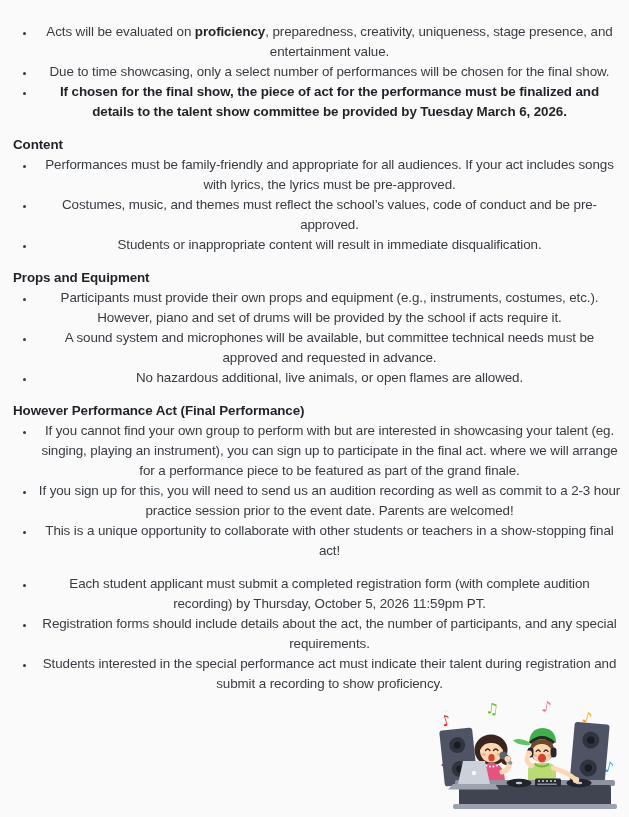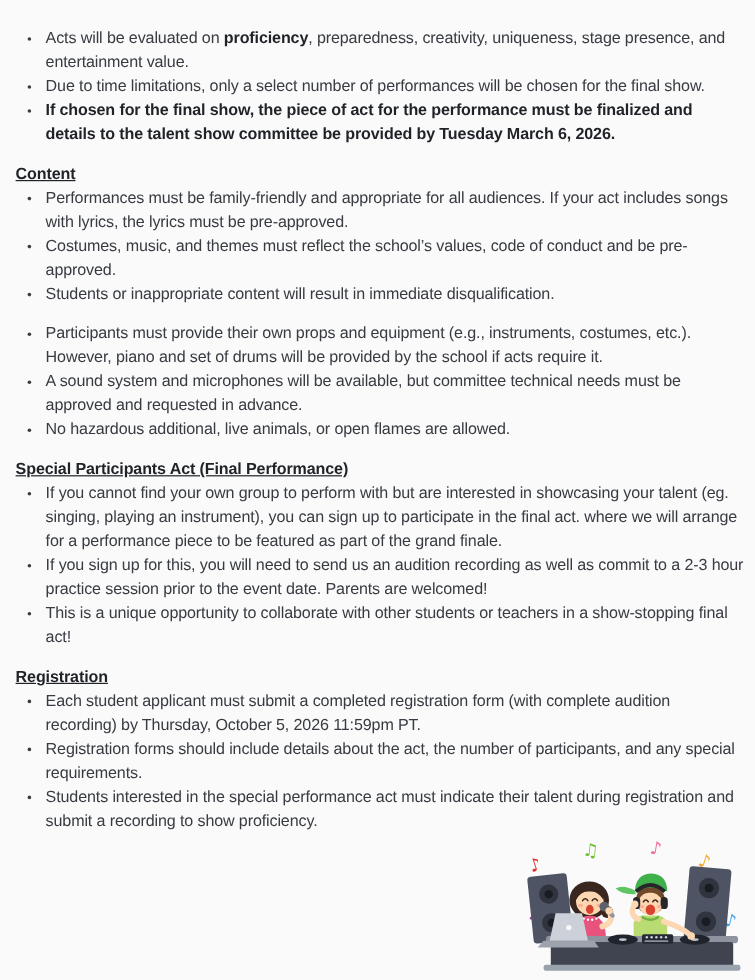--- a/index.html
+++ b/index.html
@@ -9,70 +9,70 @@
     font-family:"Liberation Sans","DejaVu Sans",sans-serif;
   }
   .doc{
     position:absolute;top:22px;left:13px;right:8px;
     font-size:13.4px;line-height:20px;letter-spacing:-0.1px;color:#383c42;
   }
   section{margin:0 0 0 0;padding-top:13px;}
   section:first-child{padding-top:0;}
   h3{
     font-size:13.4px;line-height:20px;margin:0;padding:0;
-    font-weight:bold;color:var(--strong,#1f2227);text-decoration:underline;
+    font-weight:bold;color:var(--strong,#1f2227);
   }
-  ul{margin:0;padding:0 0 0 23px;list-style:disc;}
+  ul{margin:0;padding:0 0 0 23px;list-style:disc;text-align:center;}
   li{margin:0;padding-left:2px;}
   li::marker{color:#383c42;font-size:11px;}
   .b{font-weight:bold;color:var(--strong,#1f2227);}
   .illustration{
     position:absolute;right:8px;bottom:4px;width:192px;height:120px;
   }
   .note{
     font-family:"DejaVu Sans",sans-serif;font-size:15px;font-weight:bold;
   }
 </style>
 </head>
 <body style="background: rgb(250, 250, 250);">
 
 <main class="doc" style="color: rgb(56, 60, 66);">
   <div id="sections">
       <section>
         <ul>
           <li><span>Acts will be evaluated on </span><span class="b">proficiency</span><span>, preparedness, creativity, uniqueness, stage presence, and entertainment value.</span></li>
-          <li><span>Due to time limitations, only a select number of performances will be chosen for the final show.</span></li>
+          <li><span>Due to time showcasing, only a select number of performances will be chosen for the final show.</span></li>
           <li><span class="b">If chosen for the final show, the piece of act for the performance must be finalized and details to the talent show committee be provided by Tuesday March 6, 2026.</span></li>
         </ul>
       </section>
       <section>
         <h3>Content</h3>
         <ul>
           <li><span>Performances must be family-friendly and appropriate for all audiences. If your act includes songs with lyrics, the lyrics must be pre-approved.</span></li>
           <li><span>Costumes, music, and themes must reflect the school’s values, code of conduct and be pre-approved.</span></li>
           <li><span>Students or inappropriate content will result in immediate disqualification.</span></li>
         </ul>
       </section>
       <section>
+        <h3>Props and Equipment</h3>
         <ul>
           <li><span>Participants must provide their own props and equipment (e.g., instruments, costumes, etc.). However, piano and set of drums will be provided by the school if acts require it.</span></li>
           <li><span>A sound system and microphones will be available, but committee technical needs must be approved and requested in advance.</span></li>
           <li><span>No hazardous additional, live animals, or open flames are allowed.</span></li>
         </ul>
       </section>
       <section>
-        <h3>Special Participants Act (Final Performance)</h3>
+        <h3>However Performance Act (Final Performance)</h3>
         <ul>
           <li><span>If you cannot find your own group to perform with but are interested in showcasing your talent (eg. singing, playing an instrument), you can sign up to participate in the final act. where we will arrange for a performance piece to be featured as part of the grand finale.</span></li>
           <li><span>If you sign up for this, you will need to send us an audition recording as well as commit to a 2-3 hour practice session prior to the event date.  Parents are welcomed!</span></li>
           <li><span>This is a unique opportunity to collaborate with other students or teachers in a show-stopping final act!</span></li>
         </ul>
       </section>
       <section>
-        <h3>Registration</h3>
         <ul>
           <li><span>Each student applicant must submit a completed registration form (with complete audition recording) by Thursday, October 5, 2026 11:59pm PT.</span></li>
           <li><span>Registration forms should include details about the act, the number of participants, and any special requirements.</span></li>
           <li><span>Students interested in the special performance act must indicate their talent during registration and submit a recording to show proficiency.</span></li>
         </ul>
       </section>
     </div>
 </main>
 
 <svg class="illustration" viewBox="0 0 192 120" xmlns="http://www.w3.org/2000/svg">

